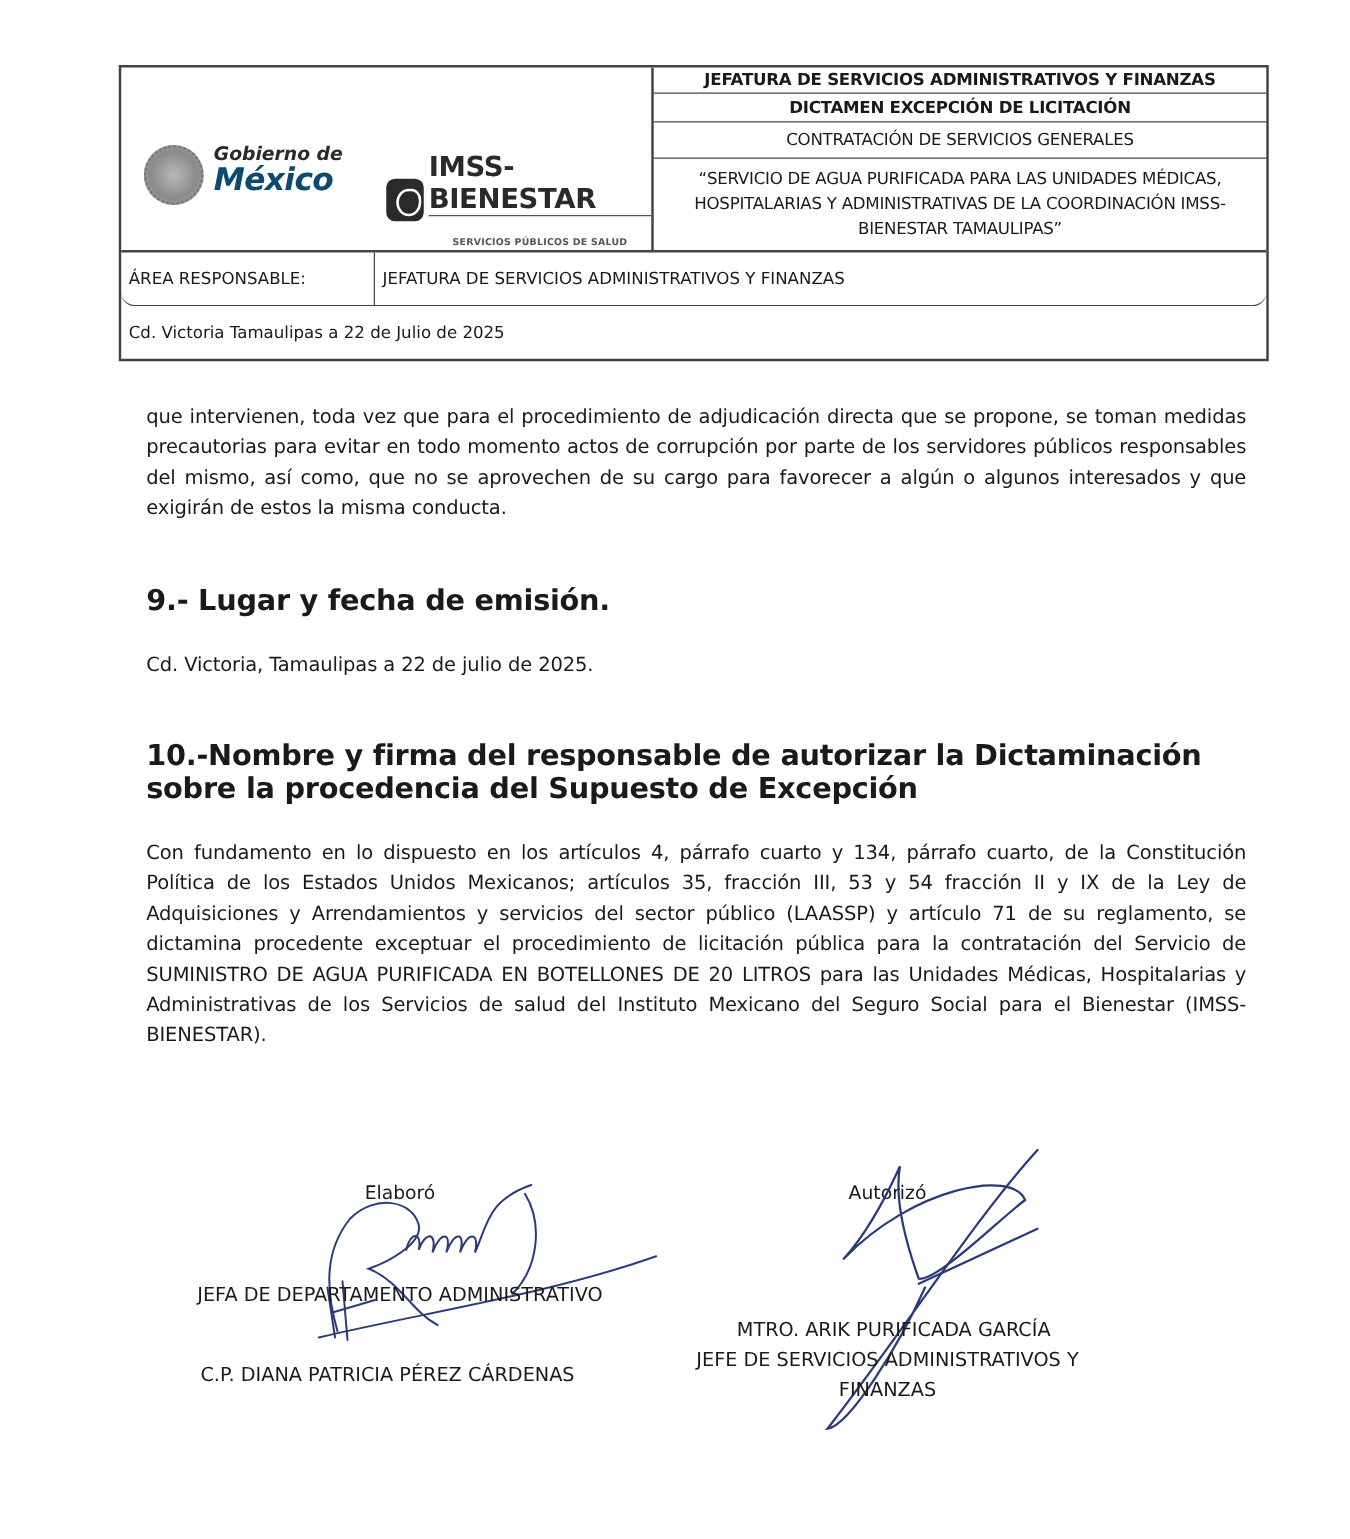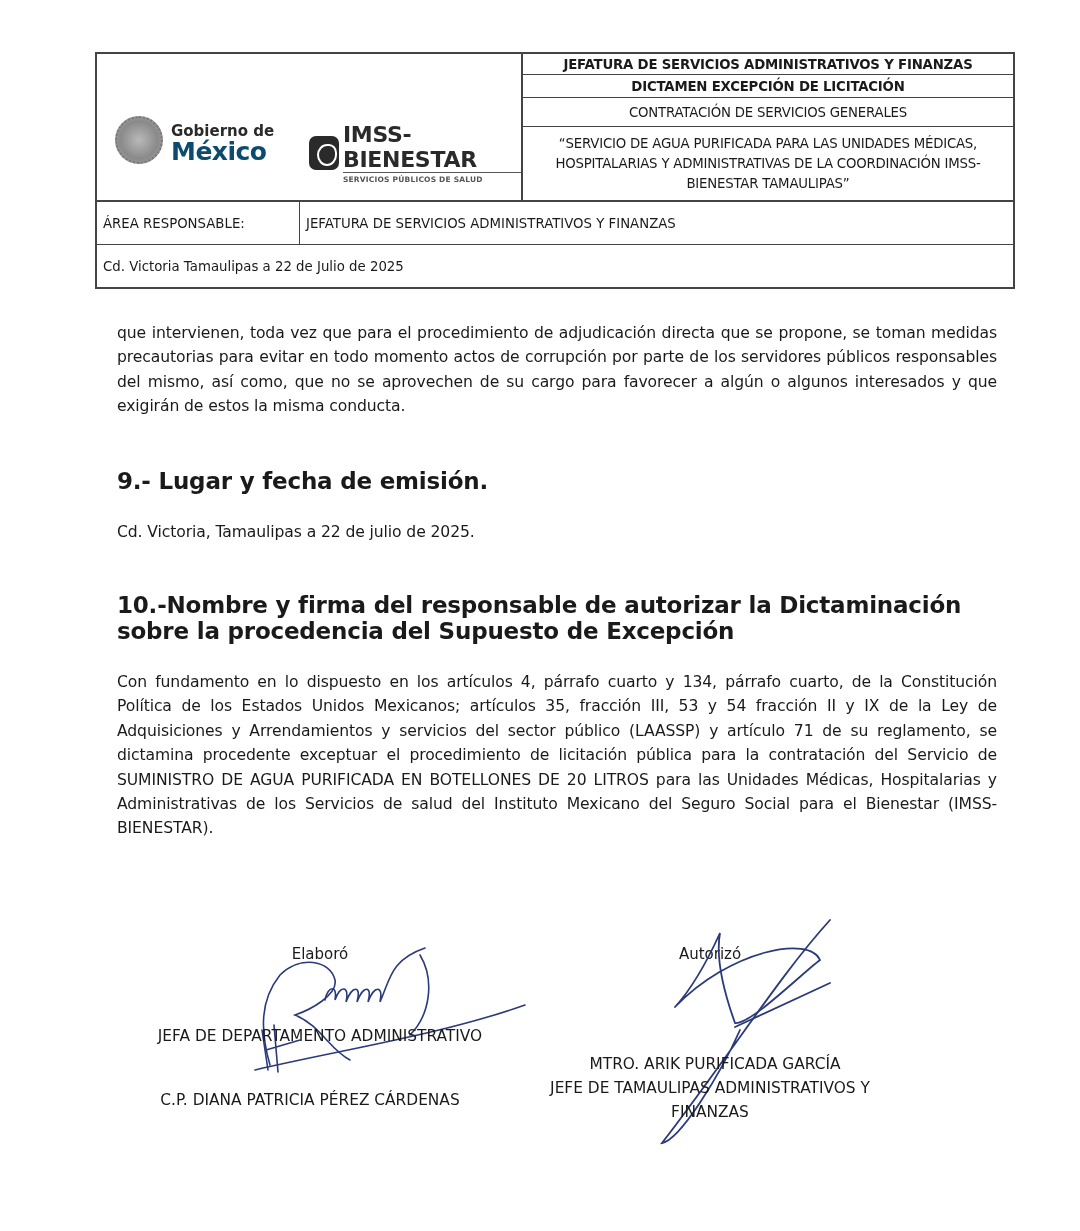--- a/index.html
+++ b/index.html
@@ -9,37 +9,37 @@
   
   .hdr { position:absolute; left:95px; top:52px; width:920px; border:2px solid #444; box-sizing:border-box; }
   .hdr-top { display:flex; height:146px; border-bottom:2px solid #444; }
   .logos { width:426px; border-right:2px solid #444; box-sizing:border-box; position:relative; }
   .right-cells { flex:1; display:flex; flex-direction:column; }
   .rc { border-bottom:1.5px solid #444; text-align:center; font-size:13.3px; display:flex; align-items:center; justify-content:center; letter-spacing:-0.2px; }
   .rc:last-child { border-bottom:none; }
   .rc.b { font-weight:bold; }
   .rc1 { height:20px; } .rc2 { height:22px; } .rc3 { height:28px; }
   .rc4 { flex:1; line-height:20px; padding:0 8px; }
-  .hdr-row { display:flex; height:42px; border-bottom:1.5px solid #444; font-size:13.3px; }
+  .hdr-row { display:flex; height:42px; border-bottom:1.5px solid #444; font-size:13.3px;border-radius:11px; }
   .hdr-row:last-child { border-bottom:none; }
   .hdr-row .lbl { width:203px; border-right:1.5px solid #444; display:flex; align-items:center; padding-left:6px; box-sizing:border-box; }
   .hdr-row .val { flex:1; display:flex; align-items:center; padding-left:6px; }
 
   
-  .gob { position:absolute; left:18px; top:62px; display:flex; align-items:flex-end; }
+  .gob { position:absolute; left:18px; top:62px; display:flex; align-items:flex-start;font-style:italic; }
   .seal { width:48px; height:48px; border-radius:50%; background:radial-gradient(circle,#b9b9b9 0%,#8a8a8a 60%,#a8a8a8 100%); border:2px dotted #777; box-sizing:border-box; }
   .gob-text { margin-left:8px; line-height:1; }
   .gob-1 { font-size:15px; font-weight:bold; color:#2a2a2a; }
   .gob-2 { font-size:25px; font-weight:bold; color:#0c4a6e; letter-spacing:-0.5px; }
   .imss { position:absolute; left:212px; top:68px; display:flex; align-items:center; }
   .imss-icon { width:34px; height:34px; background:#2a2a2a; border-radius:7px; position:relative; }
   .imss-icon::after { content:""; position:absolute; left:8px; top:8px; width:16px; height:18px; border:2px solid #fff; border-radius:50% 40% 50% 50%; }
   .imss-text { margin-left:4px; }
   .imss-1 { font-size:22px; font-weight:bold; color:#2a2a2a; letter-spacing:-0.3px; border-bottom:1.5px solid #555; }
-  .imss-2 { font-size:7.5px; font-weight:bold; color:#555; letter-spacing:0.2px; margin-top:2px; }
+  .imss-2 { font-size:7.5px; font-weight:bold; color:#555; letter-spacing:0.2px; margin-top:16px;text-align:center; }
 
   
   .p { position:absolute; left:117px; width:880px; font-size:15.6px; line-height:24.4px; text-align:justify; letter-spacing:-0.1px; }
   .h { position:absolute; left:117px; width:890px; font-size:23px; font-weight:bold; line-height:26px; letter-spacing:-0.2px; }
 
   
   .sig-label { position:absolute; font-size:15px; text-align:center;margin-top:34px; }
   .sig-name { position:absolute; font-size:15.4px; text-align:center; line-height:24px; }
   svg.sig { position:absolute; overflow:visible; }
 </style>
@@ -103,13 +103,13 @@
 
 <div class="sig-label" style="left:640px; top:911px; width:140px;">Autorizó</div>
 <svg class="sig" style="left:650px; top:915px;" width="200" height="230" viewBox="0 0 200 230">
   <g fill="none" stroke="#2b3a7a" stroke-width="1.8" stroke-linecap="round">
     <path d="M25 92 C 45 70, 60 40, 70 18 C 65 45, 75 80, 85 108 C 100 110, 150 60, 170 45 C 160 20, 80 35, 25 92"></path>
     <path d="M180 5 C 130 60, 80 140, 12 228 C 30 225, 70 160, 90 115"></path>
     <path d="M180 68 L 85 112"></path>
   </g>
 </svg>
 <div class="sig-name" style="left:550px; top:1052px; width:330px;">MTRO. ARIK PURIFICADA GARCÍA</div>
-<div class="sig-name" style="left:530px; top:1076px; width:360px;">JEFE DE TAMAULIPAS ADMINISTRATIVOS Y FINANZAS</div>
+<div class="sig-name" style="left:530px; top:1076px; width:360px;">JEFE DE SERVICIOS ADMINISTRATIVOS Y FINANZAS</div>
 
 </body></html>

